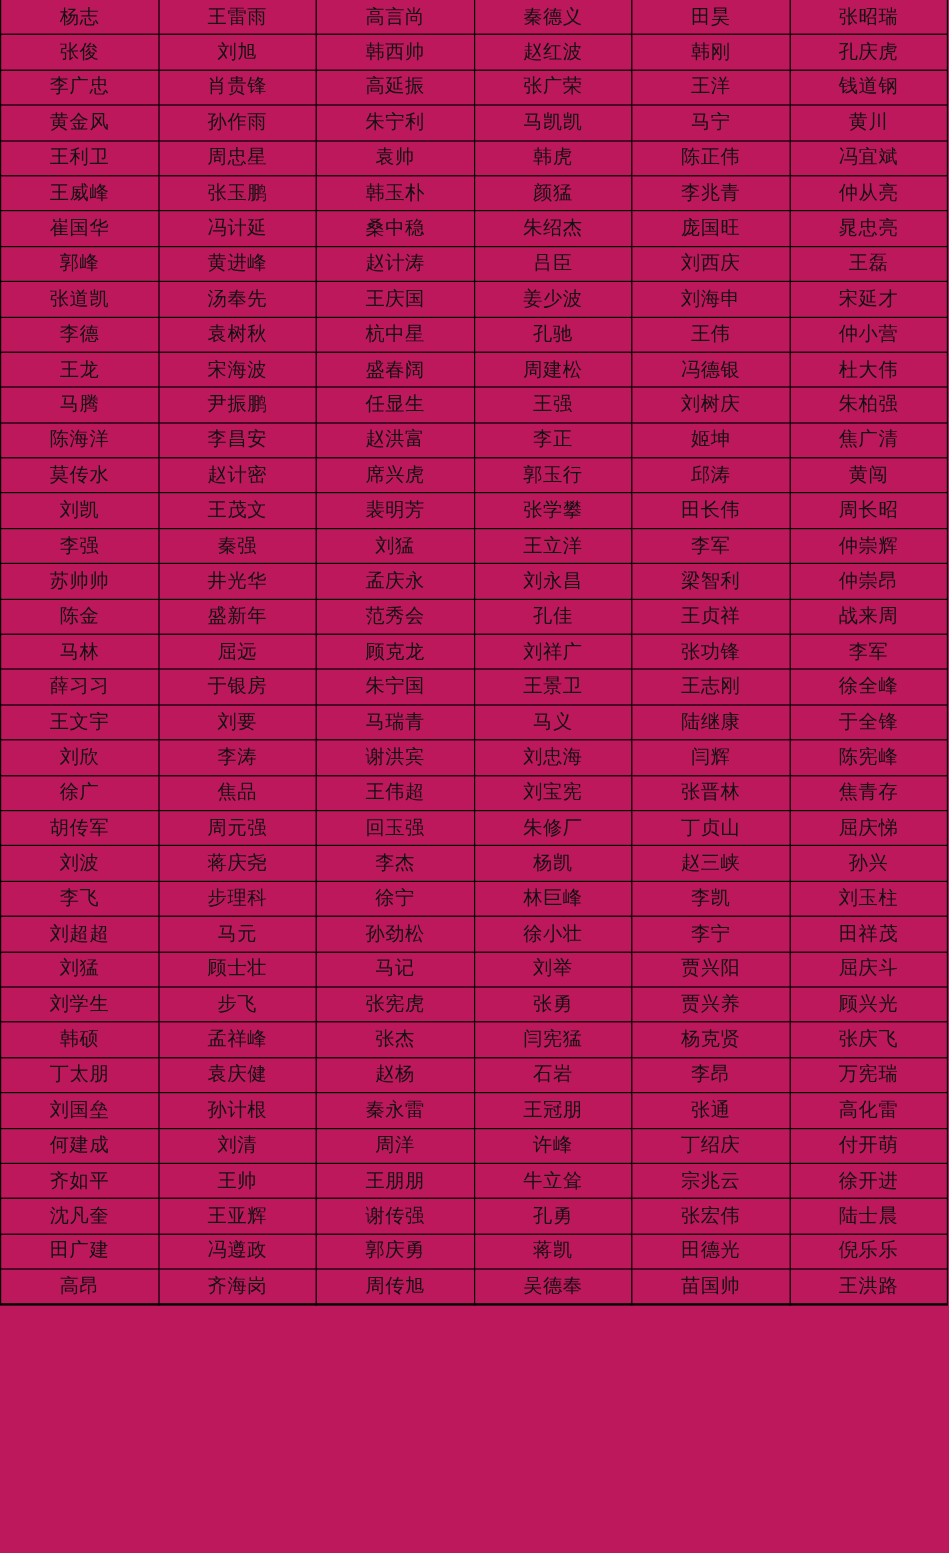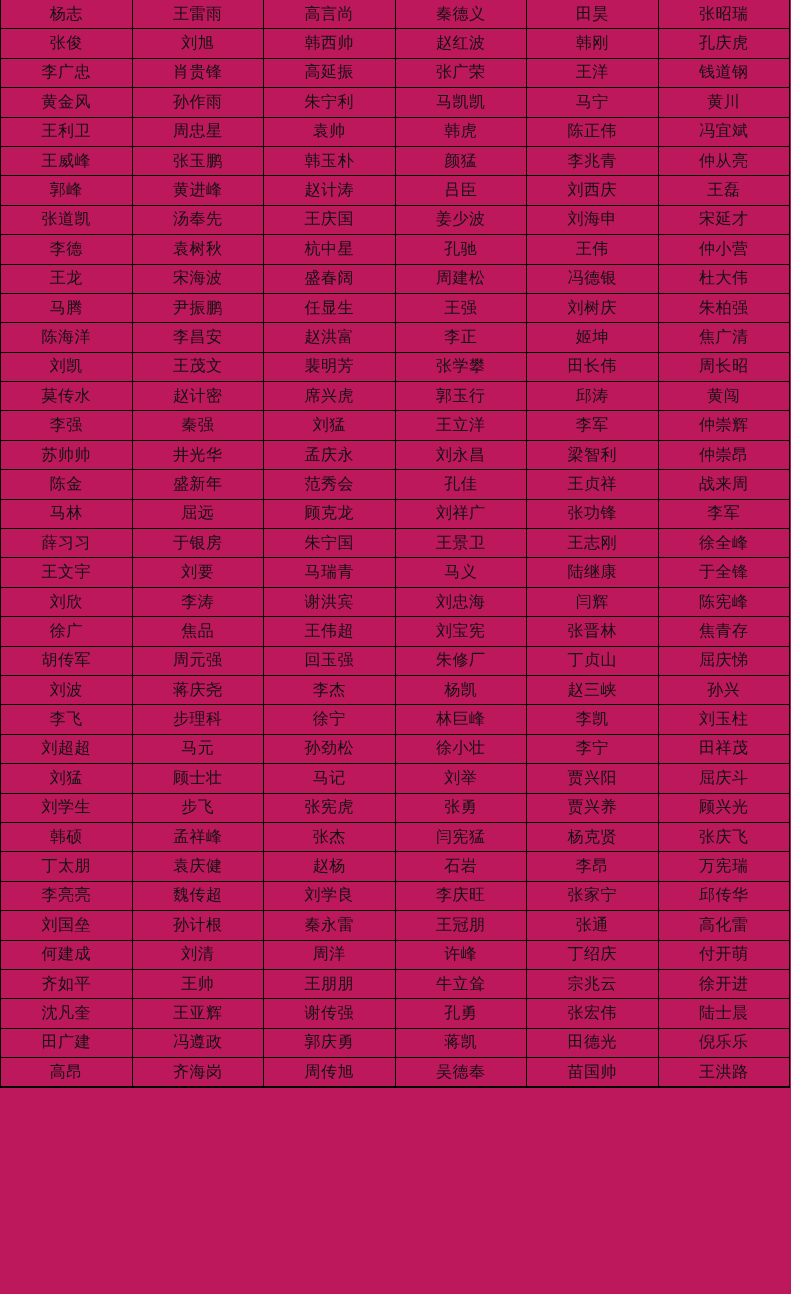--- a/index.html
+++ b/index.html
@@ -88,20 +88,28 @@
         </tr>
         <tr>
           <td>王威峰</td>
           <td>张玉鹏</td>
           <td>韩玉朴</td>
           <td>颜猛</td>
           <td>李兆青</td>
           <td>仲从亮</td>
         </tr>
         <tr>
+          <td>崔国华</td>
+          <td>冯计延</td>
+          <td>桑中稳</td>
+          <td>朱绍杰</td>
+          <td>庞国旺</td>
+          <td>晁忠亮</td>
+        </tr>
+        <tr>
           <td>郭峰</td>
           <td>黄进峰</td>
           <td>赵计涛</td>
           <td>吕臣</td>
           <td>刘西庆</td>
           <td>王磊</td>
         </tr>
         <tr>
           <td>张道凯</td>
           <td>汤奉先</td>
@@ -136,36 +144,36 @@
         </tr>
         <tr>
           <td>陈海洋</td>
           <td>李昌安</td>
           <td>赵洪富</td>
           <td>李正</td>
           <td>姬坤</td>
           <td>焦广清</td>
         </tr>
         <tr>
+          <td>莫传水</td>
+          <td>赵计密</td>
+          <td>席兴虎</td>
+          <td>郭玉行</td>
+          <td>邱涛</td>
+          <td>黄闯</td>
+        </tr>
+        <tr>
           <td>刘凯</td>
           <td>王茂文</td>
           <td>裴明芳</td>
           <td>张学攀</td>
           <td>田长伟</td>
           <td>周长昭</td>
         </tr>
         <tr>
-          <td>莫传水</td>
-          <td>赵计密</td>
-          <td>席兴虎</td>
-          <td>郭玉行</td>
-          <td>邱涛</td>
-          <td>黄闯</td>
-        </tr>
-        <tr>
           <td>李强</td>
           <td>秦强</td>
           <td>刘猛</td>
           <td>王立洋</td>
           <td>李军</td>
           <td>仲崇辉</td>
         </tr>
         <tr>
           <td>苏帅帅</td>
           <td>井光华</td>
@@ -280,28 +288,20 @@
         </tr>
         <tr>
           <td>丁太朋</td>
           <td>袁庆健</td>
           <td>赵杨</td>
           <td>石岩</td>
           <td>李昂</td>
           <td>万宪瑞</td>
         </tr>
         <tr>
-          <td>李亮亮</td>
-          <td>魏传超</td>
-          <td>刘学良</td>
-          <td>李庆旺</td>
-          <td>张家宁</td>
-          <td>邱传华</td>
-        </tr>
-        <tr>
           <td>刘国垒</td>
           <td>孙计根</td>
           <td>秦永雷</td>
           <td>王冠朋</td>
           <td>张通</td>
           <td>高化雷</td>
         </tr>
         <tr>
           <td>何建成</td>
           <td>刘清</td>

